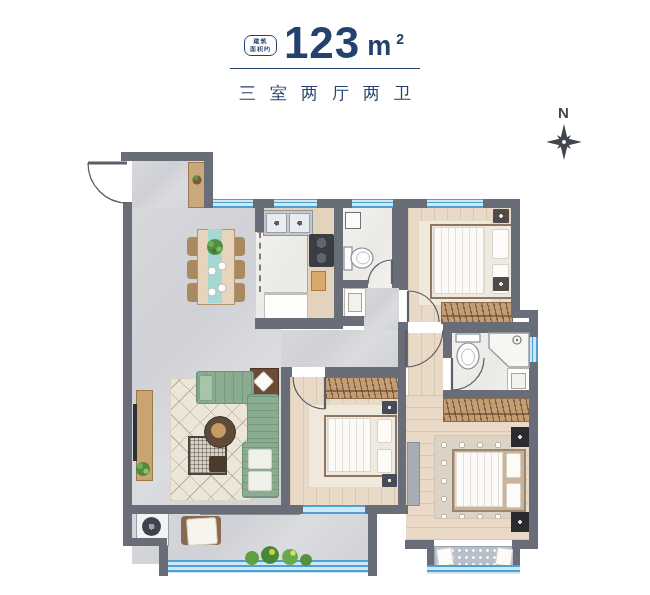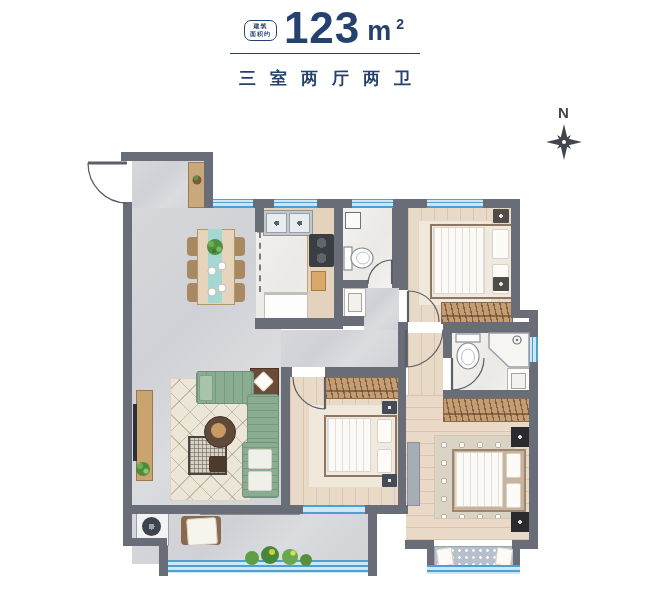--- a/index.html
+++ b/index.html
@@ -1,27 +1,27 @@
 <!DOCTYPE html>
 <html style="--accent-navy: #25426e; --wall: #686d77; --window-blue: #4e9fd2; --window-fill: #cde7f7; --sofa-green: #8aad92; --runner-teal: #a5d8d2; --furniture-wood: #c59d73; --furniture-dark: #2e3136; --floor-gray: #d3d5d9; --floor-wood: #e9dac7; --floor-white: #f3f2ef;"><head>
 <meta charset="utf-8">
 <style>
   html,body{margin:0;padding:0;background:#ffffff;}
   .page{position:relative;width:650px;height:595px;background:#fff;overflow:hidden;
         font-family:"Liberation Sans",sans-serif;}
   
   .hdr{position:absolute;left:0;top:0;width:100%;text-align:center;color:var(--accent-navy,#25426e);}
-  .hdr-row{display:flex;justify-content:center;align-items:flex-end;gap:7px;padding-top:9px;}
+  .hdr-row{display:flex;justify-content:center;align-items:flex-end;gap:7px;padding-top:24px;}
   .badge{border:1px solid var(--accent-navy,#25426e);border-radius:7px;padding:2px 5px;
          font-size:6px;line-height:1.25;letter-spacing:1px;margin-bottom:5px;font-weight:bold;}
   .area-num{font-size:44px;font-weight:bold;line-height:.85;letter-spacing:1px;}
   .area-unit{font-size:27px;font-weight:bold;line-height:1;position:relative;top:-1px;}
   .area-sup{font-size:14px;font-weight:bold;position:relative;top:-14px;left:-2px;}
   .hdr-line{width:190px;height:1px;background:var(--accent-navy,#25426e);margin:7px auto 9px auto;}
-  .hdr-sub{font-size:17px;font-weight:bold;letter-spacing:14px;margin-left:14px;margin-top:13px;}
+  .hdr-sub{font-size:17px;font-weight:normal;letter-spacing:14px;margin-left:14px;margin-top:13px;}
   
   .compass{position:absolute;left:543px;top:104px;width:42px;text-align:center;color:#41464e;}
   .compass-n{font-size:15px;font-weight:bold;letter-spacing:1px;}
   .floor{position:absolute;z-index:1;}
   .f-gray{background:linear-gradient(135deg,#d6d8db 0%,#cfd1d6 38%,#dadcdf 64%,#d0d2d6 100%);}
   .f-white{background:linear-gradient(120deg,#f3f2ef 0%,#ebe9e5 55%,#f5f4f1 100%);}
   .f-wood{background:#e9dac7;background-image:repeating-linear-gradient(90deg,rgba(165,125,92,.22) 0 1px,transparent 1px 13px);}
   .f-wood-h{background:#ead9c6;background-image:repeating-linear-gradient(0deg,rgba(165,125,92,.22) 0 1px,transparent 1px 12px);}
   .furn{position:absolute;z-index:2;}
   .wall{position:absolute;z-index:3;background:var(--wall,#686d77);}

